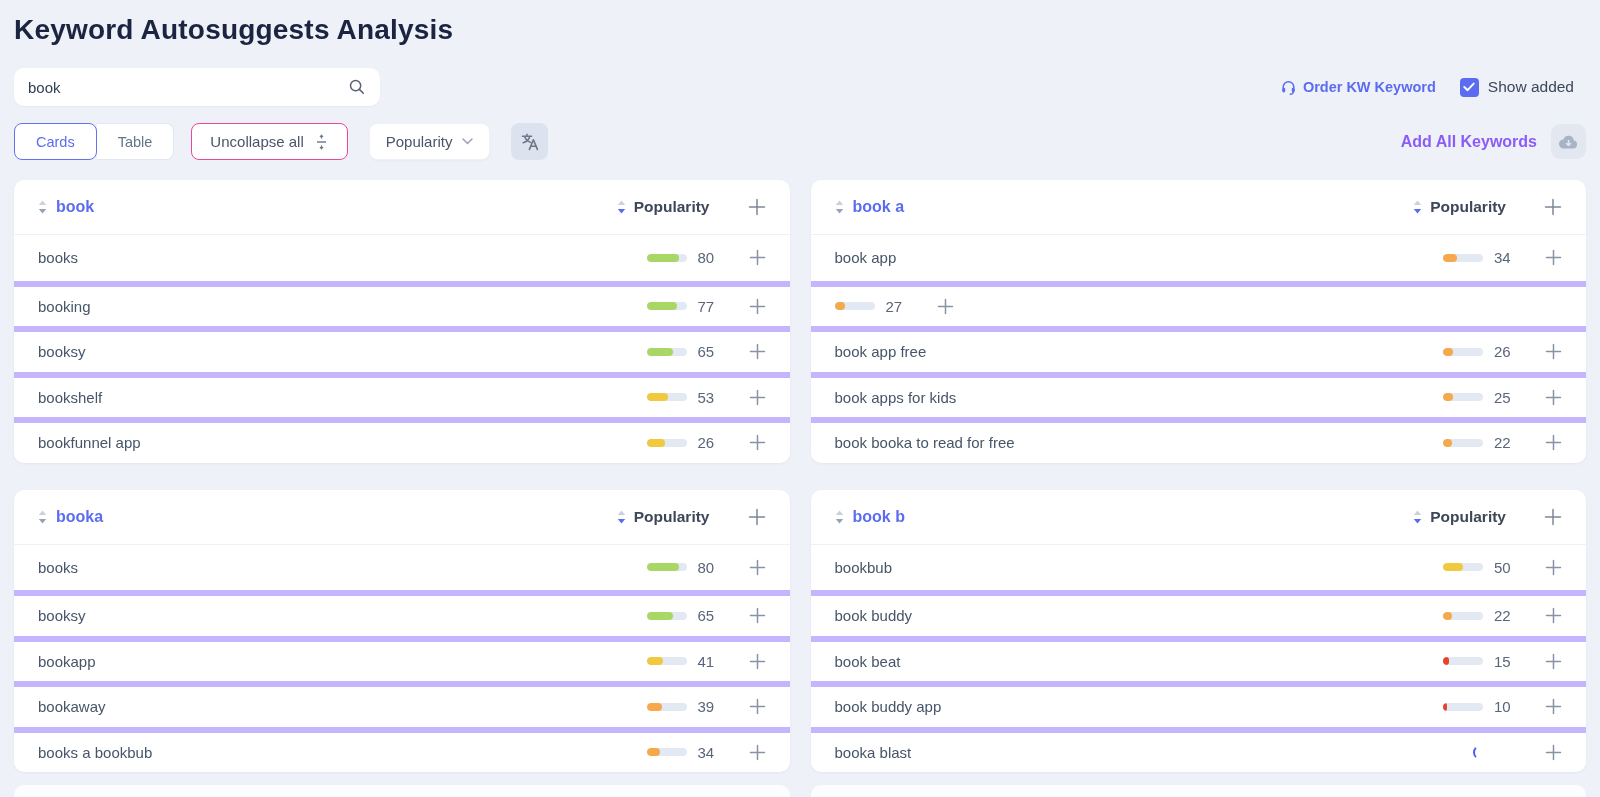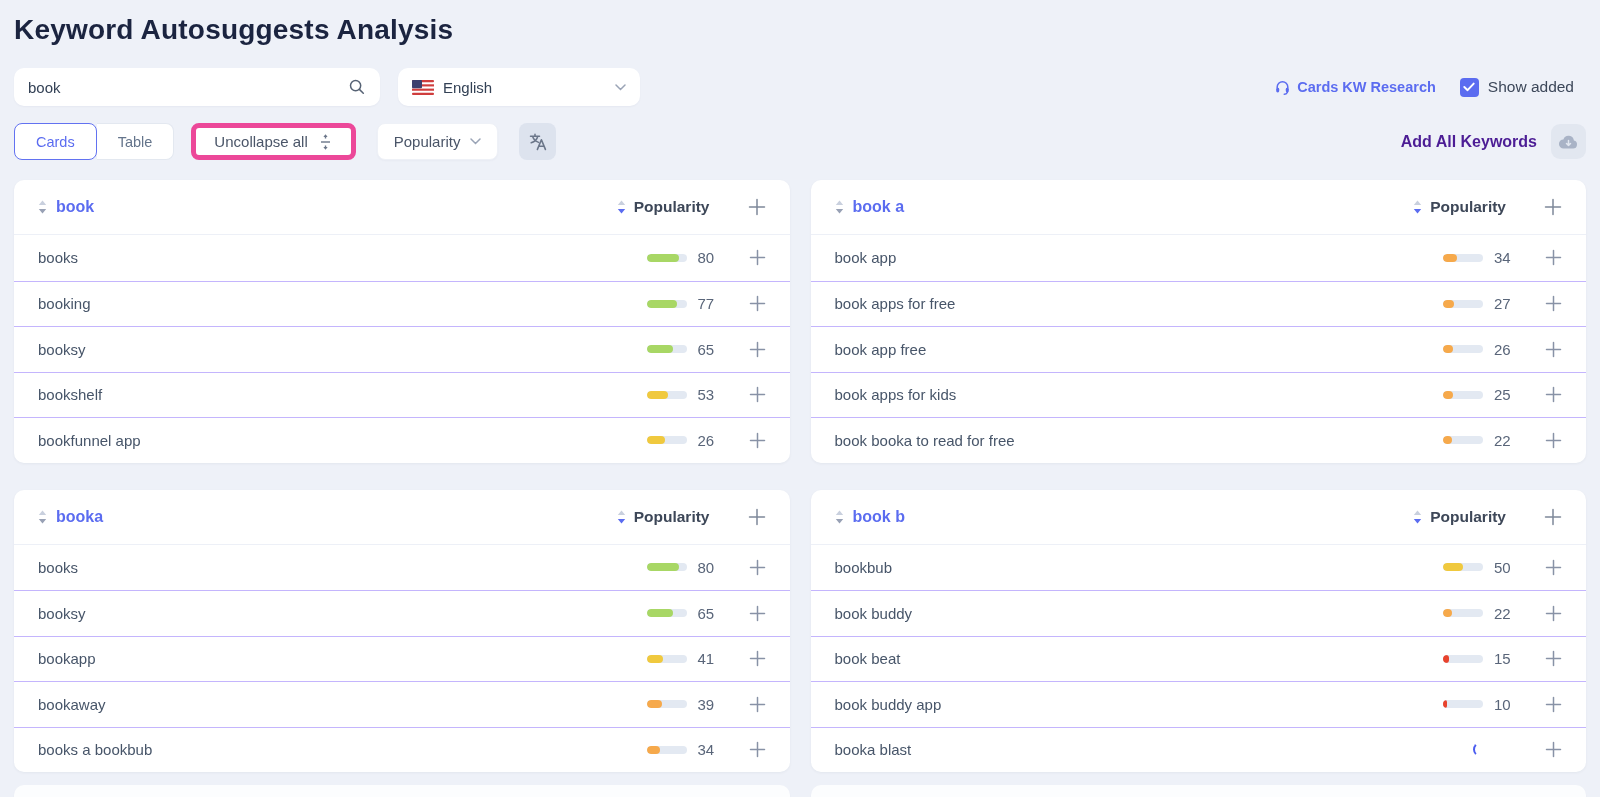--- a/index.html
+++ b/index.html
@@ -44,50 +44,50 @@
   .seg-group { display:flex; }
   .seg {
     height:37px; padding:0 21px; background:#fff; border:1px solid #e3e8f0;
     font-size:14.5px; color:#64748b; display:flex; align-items:center; cursor:pointer;
   }
   .seg.active {
     border:1.5px solid #6272f1; color:#5b6cf0; border-radius:8px; position:relative; z-index:2;text-align:right;
   }
   .seg.right { border-left:none; border-radius:0 8px 8px 0; }
   .btn {
-    height:37px; background:#fff; border:5px solid #ec4899; border-radius:8px;
+    height:37px; background:#fff; border:1px solid #ec4899; border-radius:8px;
     display:flex; align-items:center; gap:10px; padding:0 16px;
     font-size:15px; color:#4a5568; cursor:pointer;
   }
   .uncollapse-btn { margin-left:17px; padding:0 18px; }
   .pop-drop { margin-left:21px; border:1px solid #eef1f7; box-shadow:0 1px 2px rgba(27,36,64,.03); }
   .icon-btn {
     width:37px; height:37px; margin-left:21px; background:#dde3ee; border:none; border-radius:8px;
     display:flex; align-items:center; justify-content:center; cursor:pointer;
   }
-  .add-all { color:#4c1d95; font-size:16px; font-weight:700; cursor:pointer; }
+  .add-all { color:#8b5cf6; font-size:16px; font-weight:700; cursor:pointer; }
   .cloud-btn {
     width:35px; height:35px; margin-left:14px; background:#e2e7f0; border:none; border-radius:9px;
     display:flex; align-items:center; justify-content:center; cursor:pointer;
   }
 
   
   .cards-grid { display:grid; grid-template-columns:1fr 1fr; gap:27px 21px; margin-top:20px; }
   .card {
     background:#fff; border-radius:10px; box-shadow:0 1px 3px rgba(27,36,64,.05);
   }
   .card-head { display:flex; align-items:center; height:55px; padding:0 24px; border-bottom:1px solid #edf0f7; }
   .head-left { display:flex; align-items:center; gap:9px; flex:1; cursor:pointer; }
   .card-title { font-size:16px; font-weight:700; color:#5b6cf0; }
   .head-right { display:flex; align-items:center; }
   .pop-sort { display:flex; align-items:center; gap:8px; cursor:pointer; }
   .pop-label { font-size:15.5px; font-weight:600; color:#3d4758; }
   .plus { display:flex; align-items:center; justify-content:center; cursor:pointer; }
   .head-plus { margin-left:38px; }
-  .krow { display:flex; align-items:center; height:45.5px; padding:0 24px; border-top:1px solid #c4b5fd; }
+  .krow { display:flex; align-items:center; height:45.5px; padding:0 24px; border-top:6px solid #c4b5fd; }
   .krow:first-child { border-top:none;justify-content:flex-end; }
   .kw { flex:1; font-size:15px; color:#475569; }
   .metric { display:flex; align-items:center; gap:11px; width:76px; }
   .bar { width:40px; height:8px; border-radius:4px; background:#e3e9f2; overflow:hidden; flex:none; }
   .fill { display:block; height:100%; border-radius:4px; }
   .val { font-size:15px; color:#596579; }
   .krow .plus { margin-left:26px; }
   .spinner {
     width:15px; height:15px; border-radius:50%;
     border:2px solid transparent; border-left-color:#4a5cf0;
@@ -109,53 +109,33 @@
     <div class="search-box">
       <input type="text" value="book" style="">
       <span style="display:flex">
         <svg width="18" height="18" viewBox="0 0 18 18" fill="none">
           <circle cx="7.6" cy="7.6" r="5.1" stroke="#566274" stroke-width="1.5"></circle>
           <path d="M11.4 11.4 L15.3 15.3" stroke="#566274" stroke-width="1.5" stroke-linecap="round"></path>
         </svg>
       </span>
     </div>
 
-    <div class="lang-select">
-      <span style="display:flex">
-        <svg width="22" height="15" viewBox="0 0 22 15">
-          <rect width="22" height="15" rx="2" fill="#fff"></rect>
-          <g fill="#cf3d3d">
-            <rect y="0" width="22" height="2.15" rx="1"></rect>
-              <rect y="4.3" width="22" height="2.15"></rect>
-            <rect y="8.6" width="22" height="2.15"></rect>
-              <rect y="12.85" width="22" height="2.15" rx="1"></rect>
-          </g>
-          <rect width="10" height="8.2" rx="1" fill="#3c3f6e"></rect>
-        </svg>
-      </span>
-      <span class="lang-label">English</span>
-      <span style="display:flex">
-        <svg width="11" height="7" viewBox="0 0 11 7" fill="none">
-          <path d="M1 1 L5.5 5.5 L10 1" stroke="#9aa4b6" stroke-width="1.5" stroke-linecap="round"></path>
-        </svg>
-      </span>
-    </div>
 
     <div class="spacer"></div>
 
     <div class="order-link">
       <span style="display:flex">
         <svg width="17" height="17" viewBox="0 0 17 17" fill="none">
           <path d="M3.2 9.2 V8 a5.3 5.3 0 0 1 10.6 0 v1.2" stroke="#5b6cf0" stroke-width="1.5"></path>
           <rect x="2.2" y="8.8" width="3" height="4.6" rx="1.4" fill="#5b6cf0"></rect>
           <rect x="11.8" y="8.8" width="3" height="4.6" rx="1.4" fill="#5b6cf0"></rect>
           <path d="M13.4 13.4 a3.6 3.6 0 0 1-3.2 1.9" stroke="#5b6cf0" stroke-width="1.4" stroke-linecap="round"></path>
         </svg>
       </span>
-      <span>Cards KW Research</span>
+      <span>Order KW Keyword</span>
     </div>
 
     <div class="show-added">
       <span class="checkbox">
         <svg width="12" height="10" viewBox="0 0 12 10" fill="none">
           <path d="M1.3 5 L4.6 8.2 L10.7 1.6" stroke="#fff" stroke-width="1.9" stroke-linecap="round" stroke-linejoin="round"></path>
         </svg>
       </span>
       <span class="show-added-label">Show added</span>
     </div>
@@ -362,21 +342,20 @@
     </span>
 
     <span class="plus">
       <svg width="17" height="17" viewBox="0 0 17 17" fill="none">
         <path d="M8.5 1.5 V15.5 M1.5 8.5 H15.5" stroke="#8892a6" stroke-width="1.5" stroke-linecap="round"></path>
       </svg>
     </span>
   </div>
 
   <div class="krow">
-    <span class="kw">book apps for free</span>
     <span class="metric">
       <span class="bar">
                 <span class="fill" style="width: 10.8px; background: rgb(246, 169, 75);"></span>
               </span>
       <span class="val">27</span>
     </span>
 
     <span class="plus">
       <svg width="17" height="17" viewBox="0 0 17 17" fill="none">
         <path d="M8.5 1.5 V15.5 M1.5 8.5 H15.5" stroke="#8892a6" stroke-width="1.5" stroke-linecap="round"></path>

